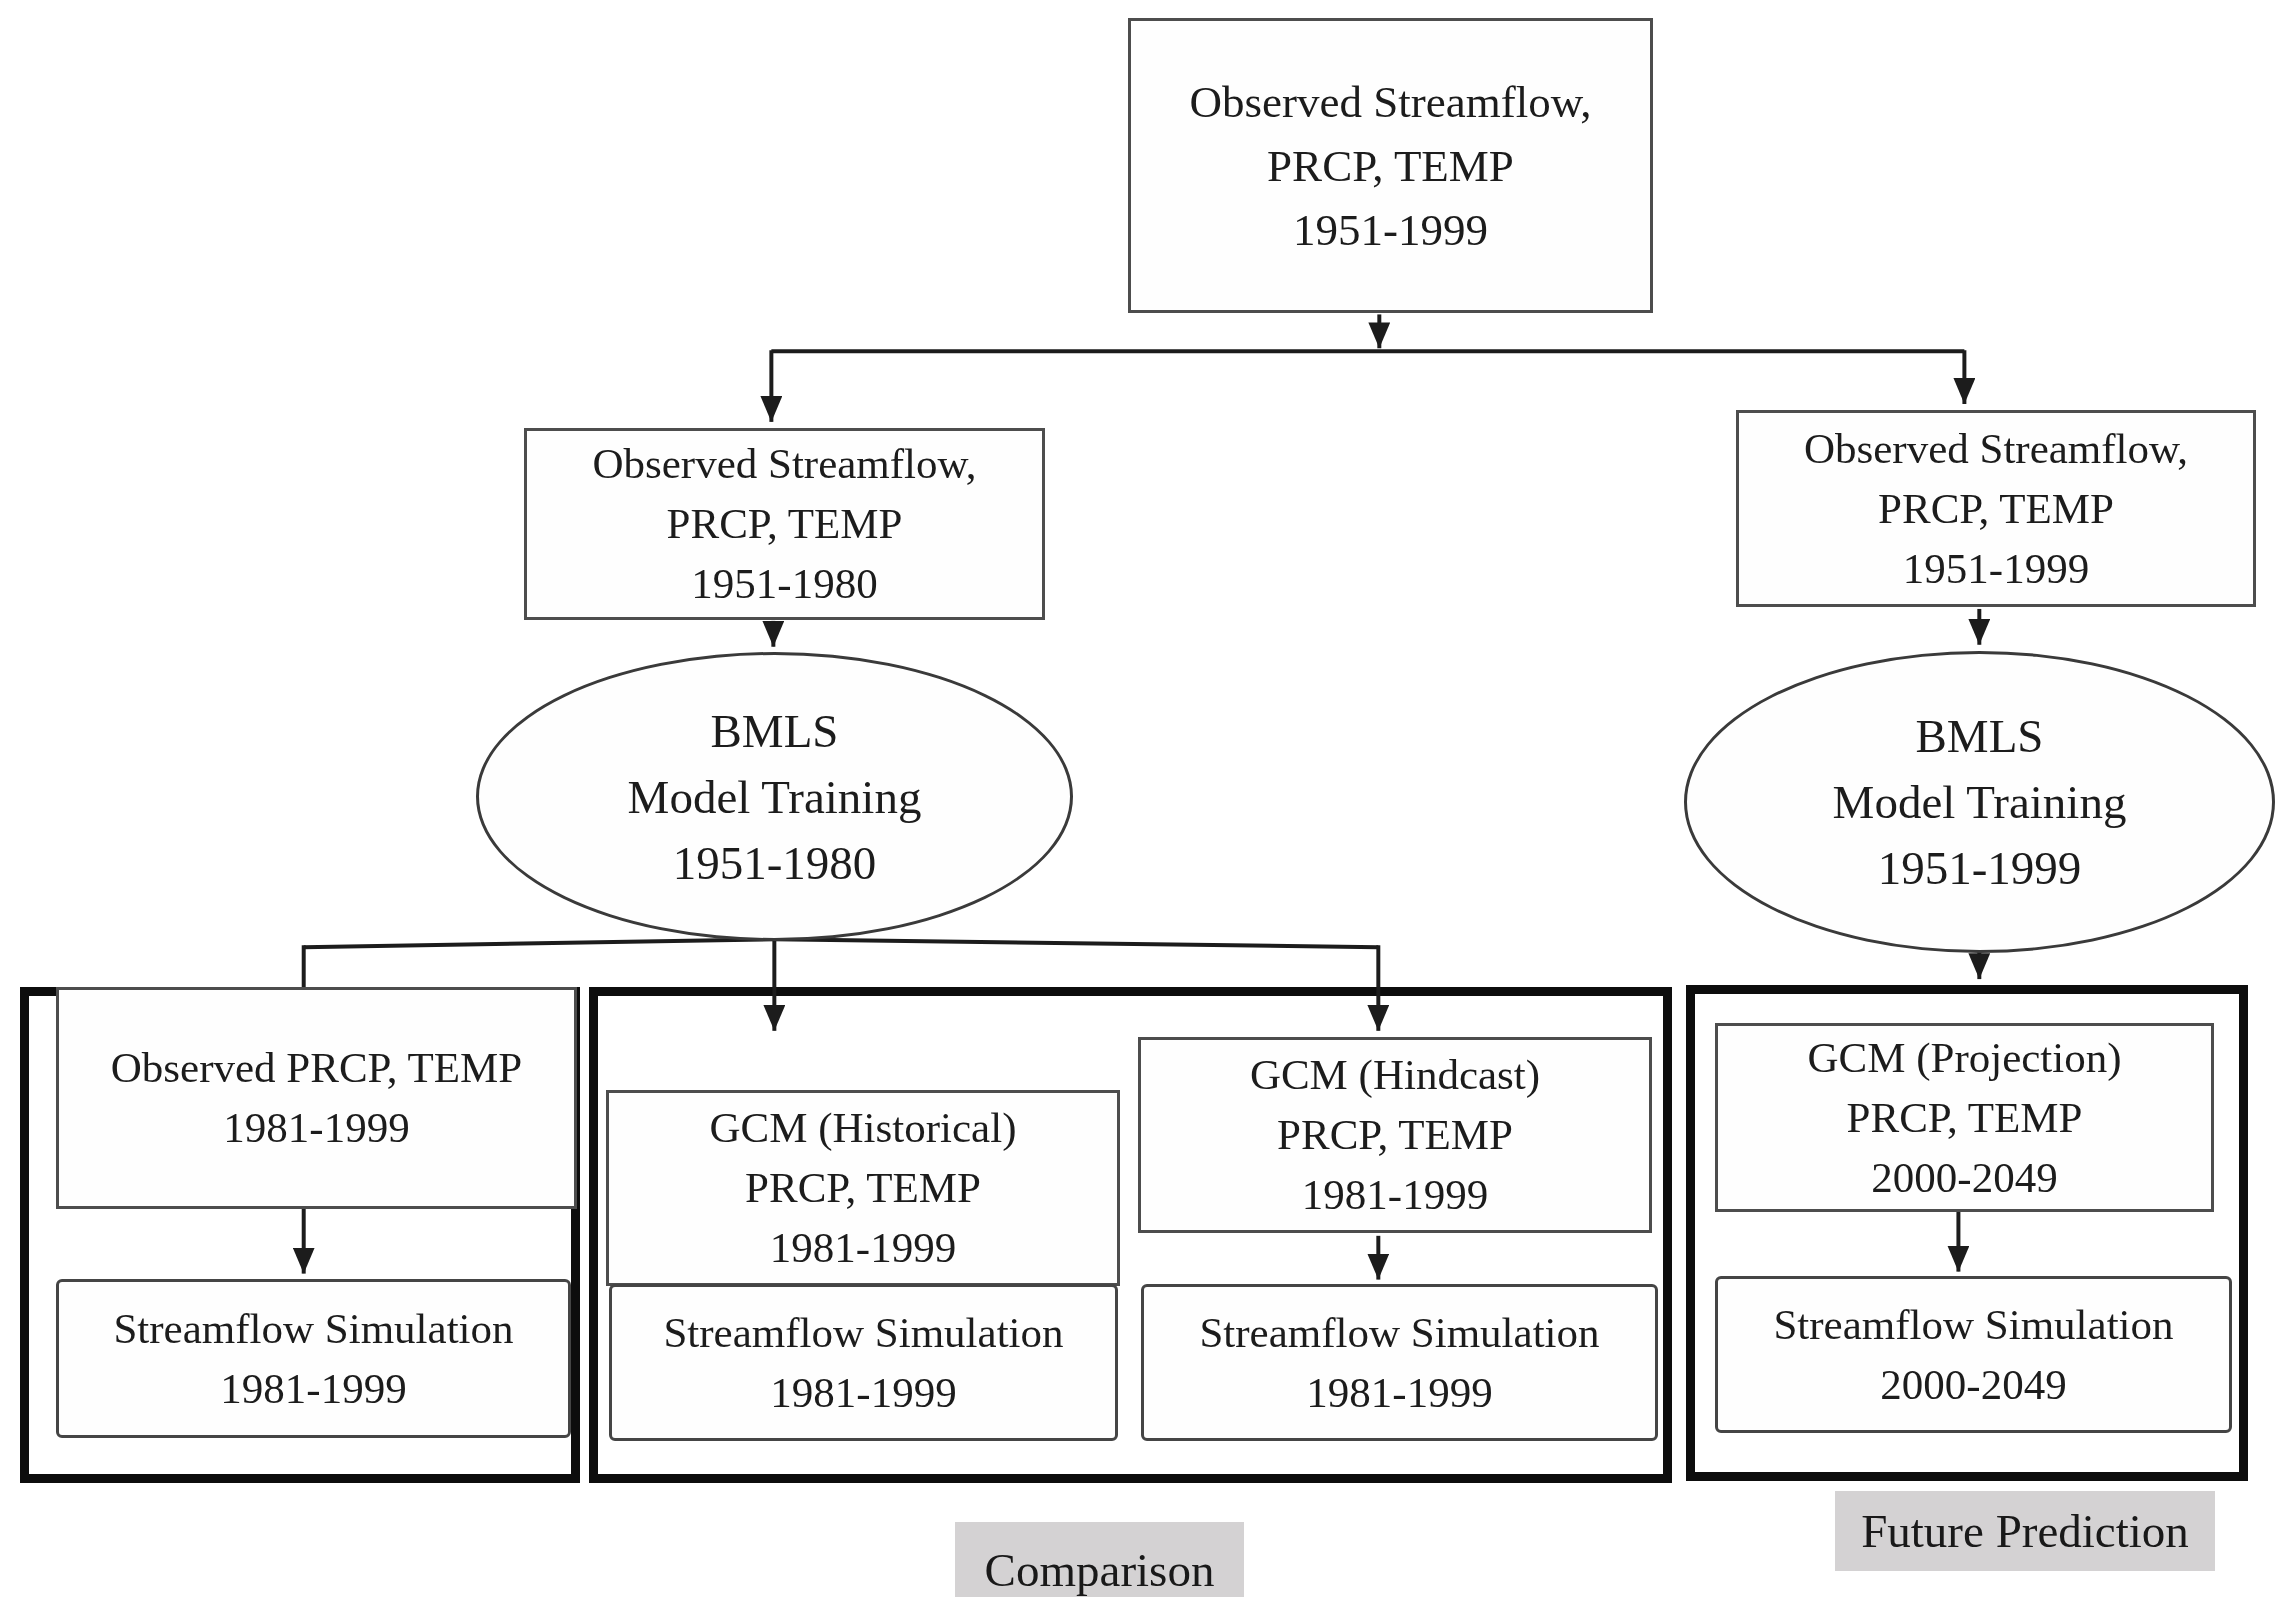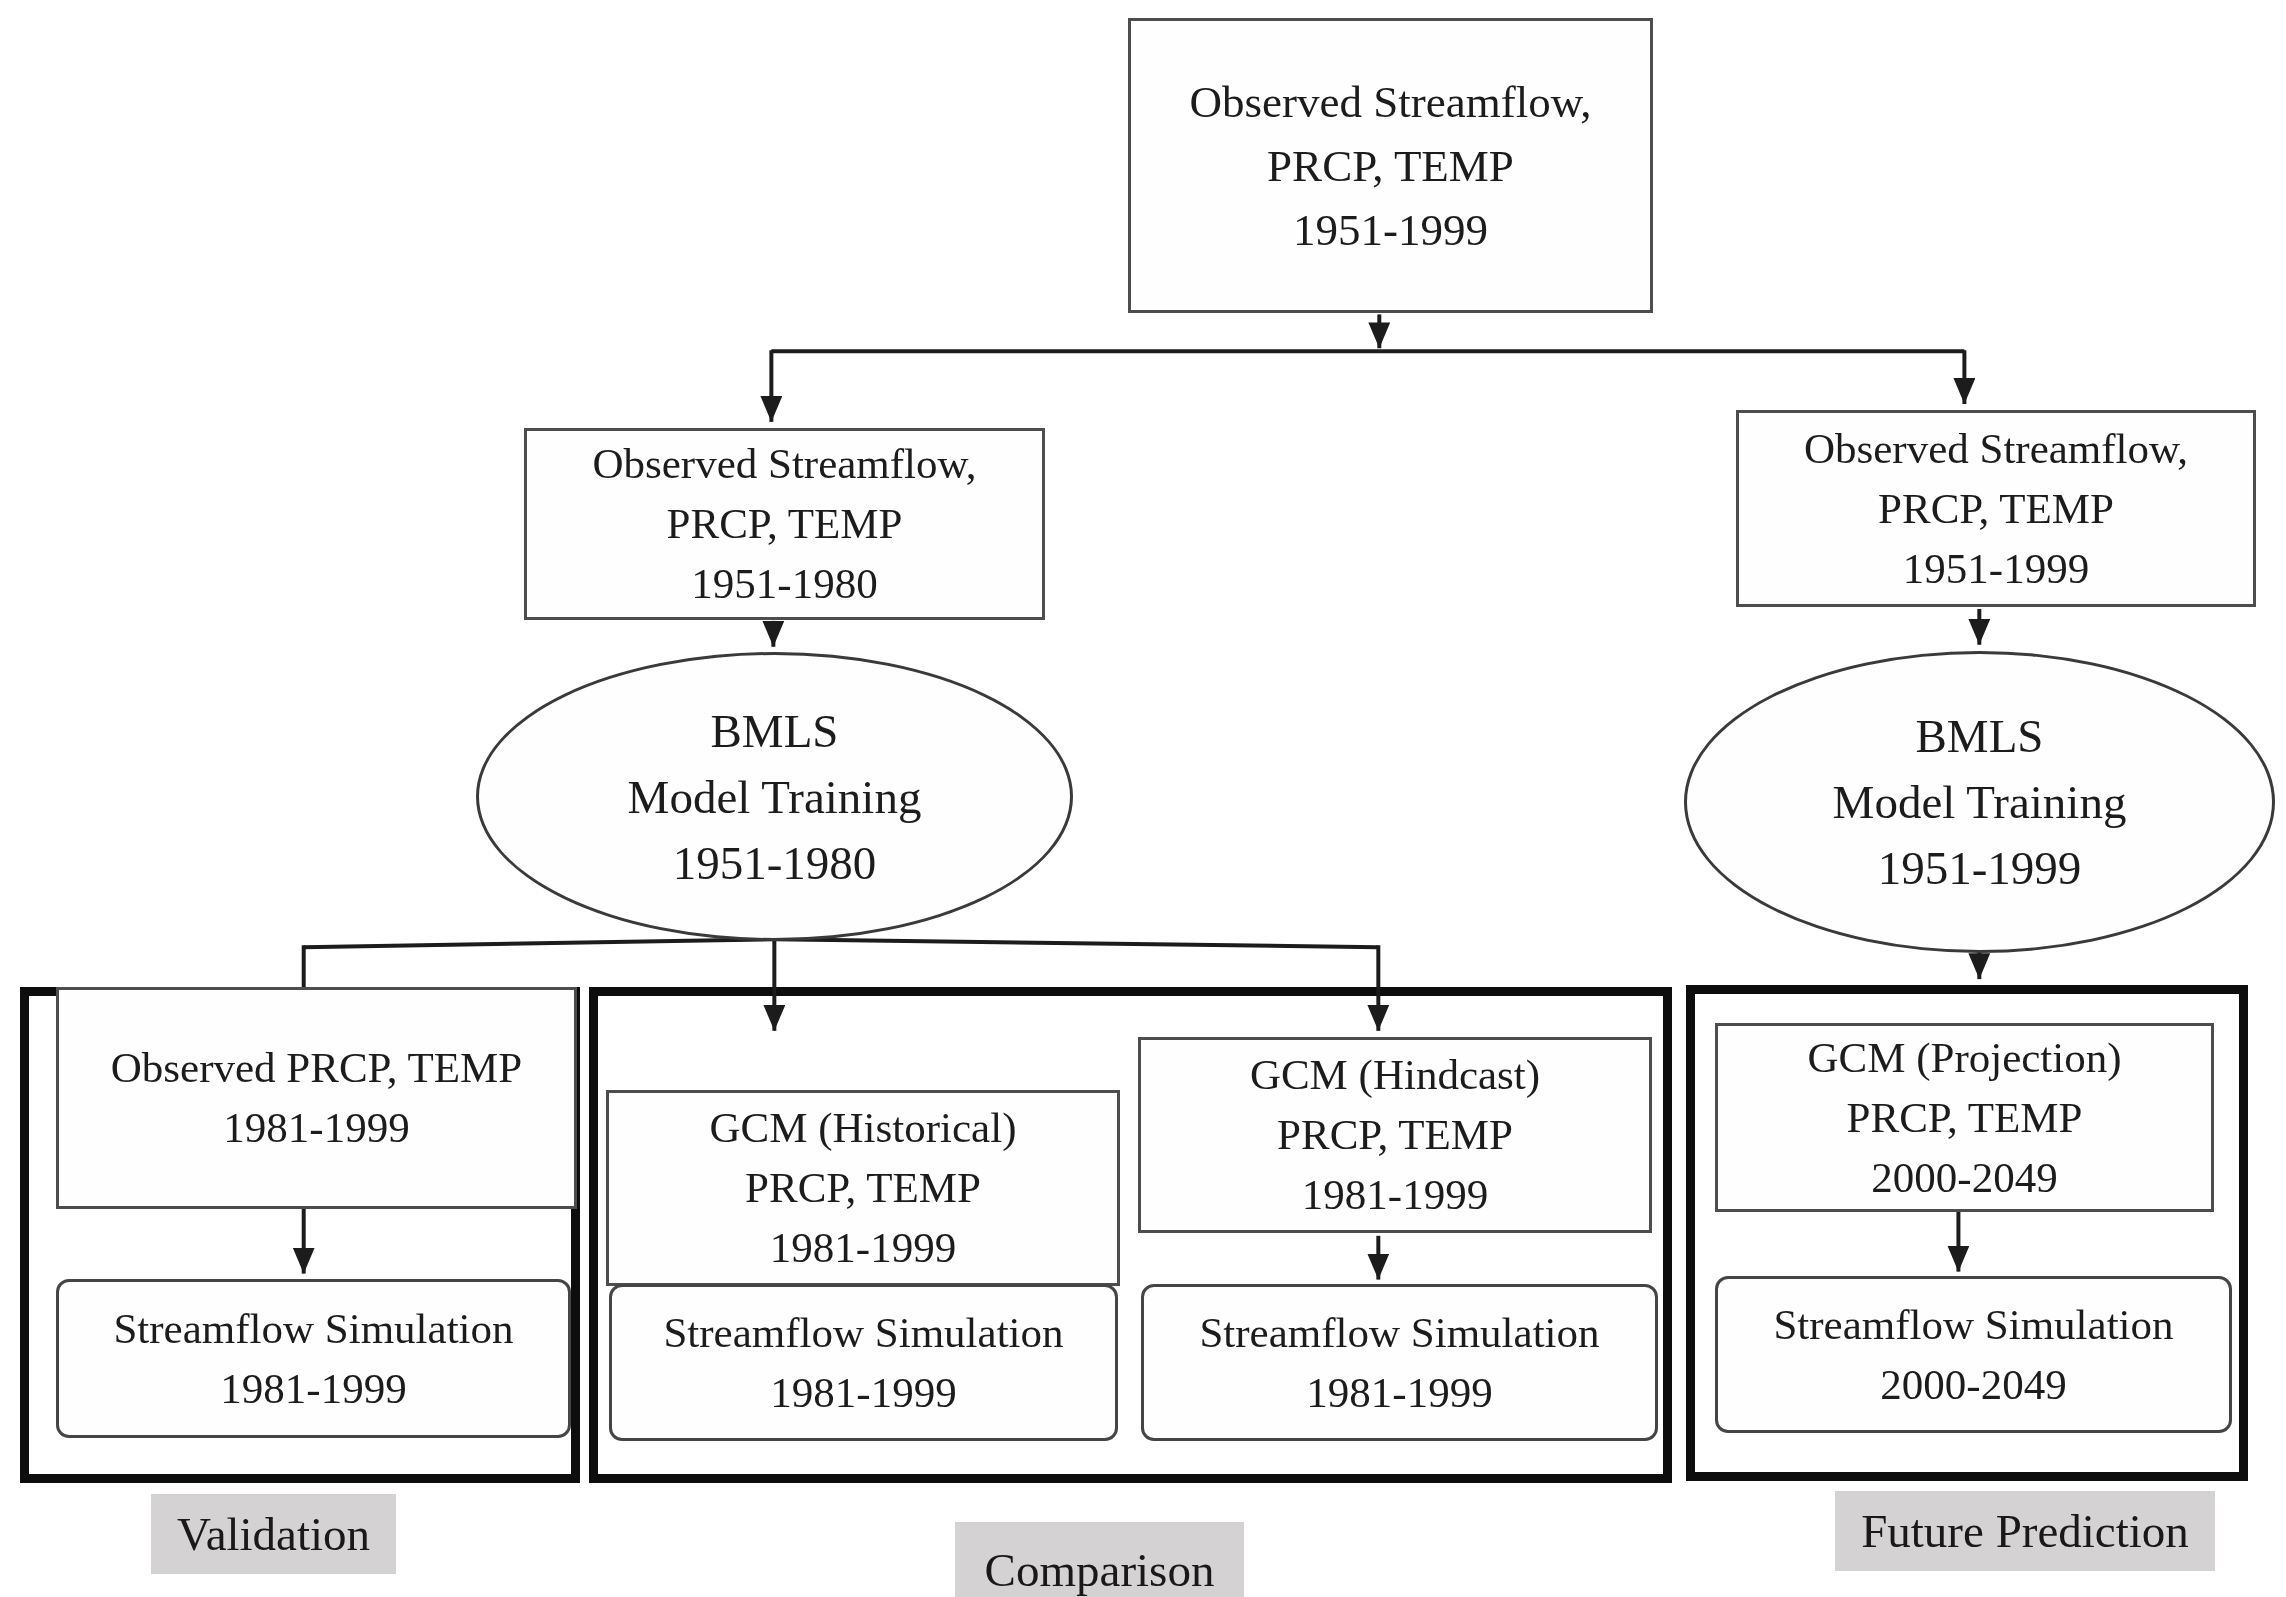--- a/index.html
+++ b/index.html
@@ -25,21 +25,21 @@
     border:3px solid #4d4d4d;
     box-sizing:border-box;
     display:flex;flex-direction:column;
     align-items:center;justify-content:center;
     text-align:center;
     font-size:43px;line-height:60px;
     z-index:3;
     margin-left:12px;
   }
   .node.big{font-size:45px;line-height:64px;}
-  .node.rounded{border-radius:13px;border-color:#454545;}
+  .node.rounded{border-radius:6px;border-color:#454545;}
   .ellipse{
     position:absolute;
     background:#fefefe;
     border:3px solid #3a3a3a;
     border-radius:50%;
     box-sizing:border-box;
     display:flex;flex-direction:column;
     align-items:center;justify-content:center;
     text-align:left;
     font-size:47px;line-height:66px;
@@ -148,18 +148,17 @@
   <div class="node" style="left:1703px;top:1023px;width:499px;height:189px">
     <span class="tl">GCM (Projection)</span>
     <span class="tl">PRCP, TEMP</span>
     <span class="tl">2000-2049</span>
   </div>
   <div class="node rounded" style="left:1703px;top:1276px;width:517px;height:157px">
     <span class="tl">Streamflow Simulation</span>
     <span class="tl">2000-2049</span>
   </div>
 
-  <div class="glabel" style="left:151px;top:1494px;width:245px;height:80px">Validation</div>
   <div class="glabel" style="left:955px;top:1522px;width:289px;height:96px">Comparison</div>
   <div class="glabel" style="left:1835px;top:1491px;width:380px;height:80px">Future Prediction</div>
 
 </div>
 
 
 </body></html>

